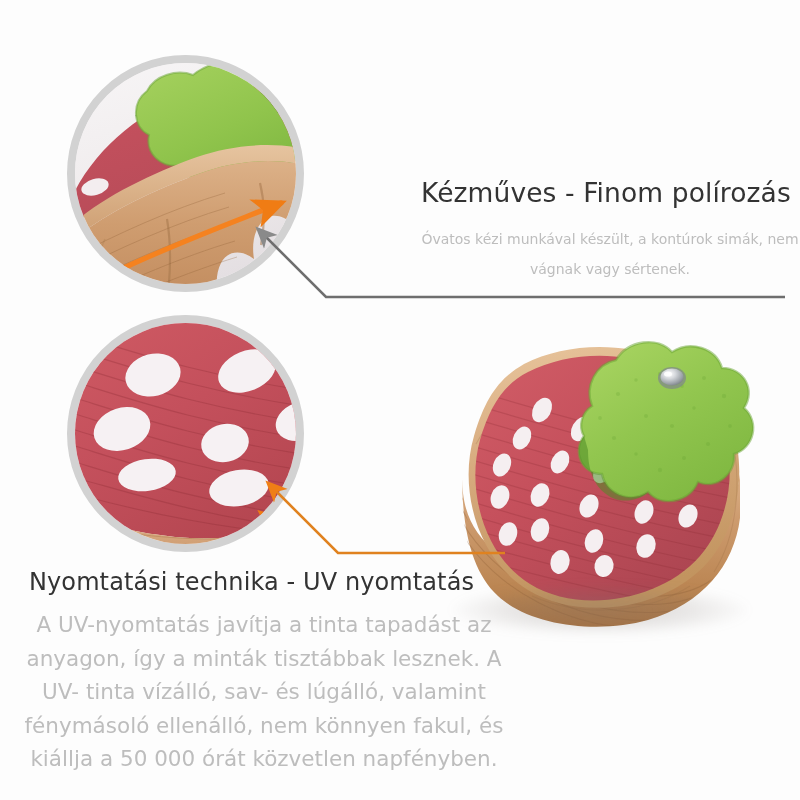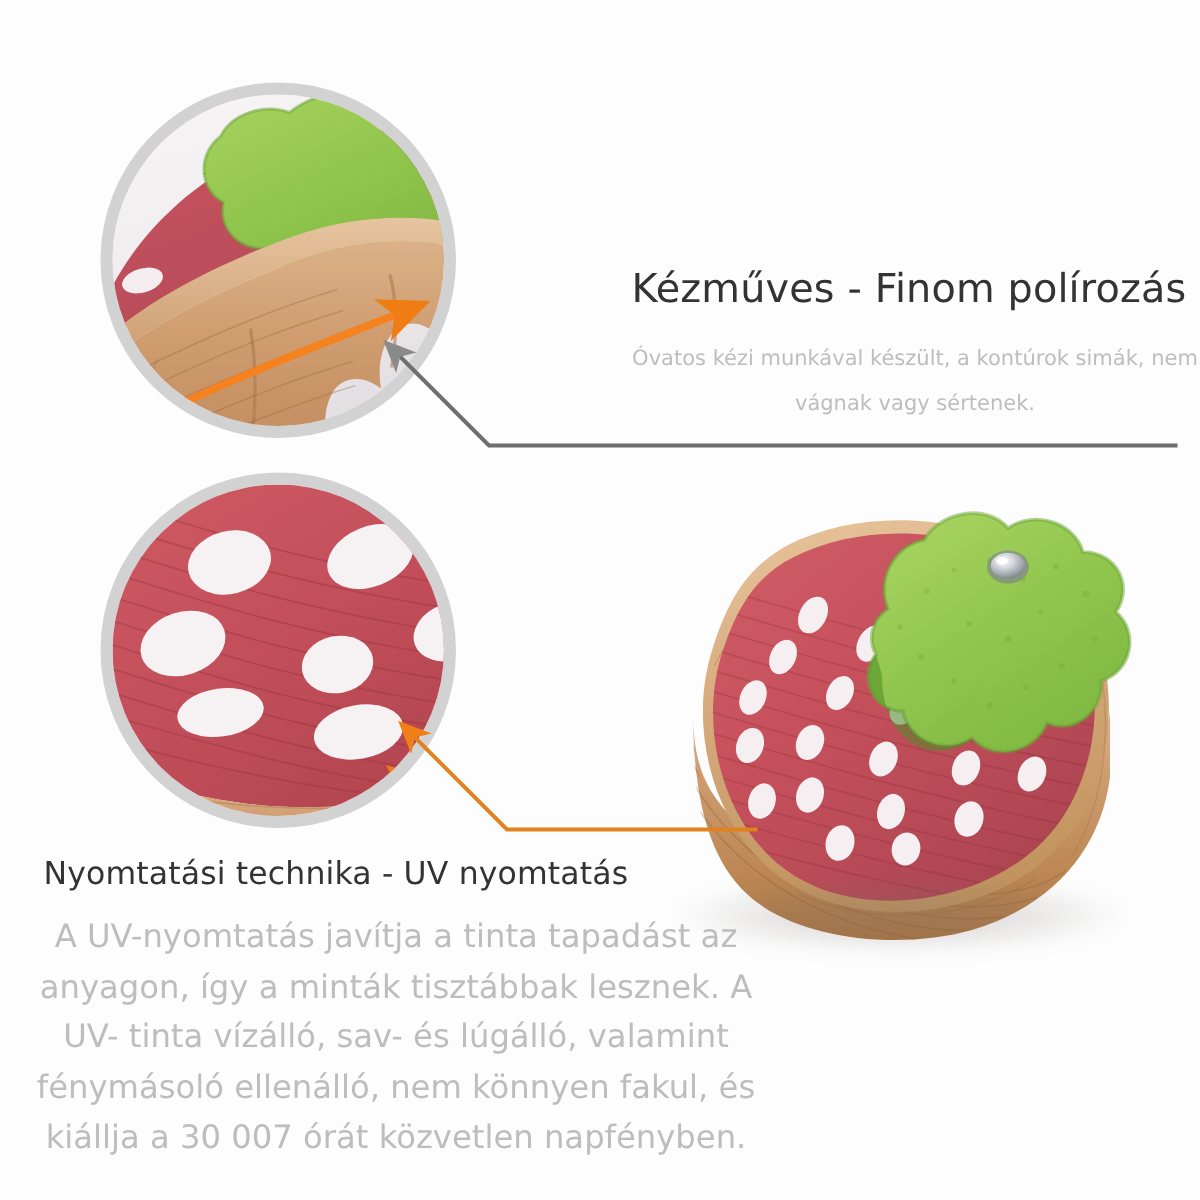--- a/index.html
+++ b/index.html
@@ -37,21 +37,21 @@
   }
   #heading-top {
     left: 421px;
     top: 177px;
     font-size: 26.5px;
     line-height: 32px;
   }
   #heading-bottom {
     left: 29px;
     top: 569px;
-    font-size: 21px;
+    font-size: 24px;
     line-height: 26px;
   }
 
   .body-text {
     position: absolute;
     color: #bdbdbd;
     font-weight: 400;
     text-align: center;
   }
   #body-top {
@@ -440,15 +440,15 @@
 
     <polyline points="505,553 338,553 268,483" fill="none" stroke="#e0821f" stroke-width="2.6" stroke-linejoin="miter" stroke-linecap="butt" marker-end="url(#orangeHeadBig)"></polyline>
   </svg>
 
   <div class="heading" id="heading-top">Kézműves - Finom polírozás</div>
 
   <div class="body-text" id="body-top">Óvatos kézi munkával készült, a kontúrok simák, nem vágnak vagy sértenek.</div>
 
   <div class="heading" id="heading-bottom">Nyomtatási technika - UV nyomtatás</div>
 
-  <div class="body-text" id="body-bottom">A UV-nyomtatás javítja a tinta tapadást az anyagon, így a minták tisztábbak lesznek. A UV- tinta vízálló, sav- és lúgálló, valamint fénymásoló ellenálló, nem könnyen fakul, és kiállja a 30 007 órát közvetlen napfényben.</div>
+  <div class="body-text" id="body-bottom">A UV-nyomtatás javítja a tinta tapadást az anyagon, így a minták tisztábbak lesznek. A UV- tinta vízálló, sav- és lúgálló, valamint fénymásoló ellenálló, nem könnyen fakul, és kiállja a 50 000 órát közvetlen napfényben.</div>
 
 </div>
 
 </body></html>

